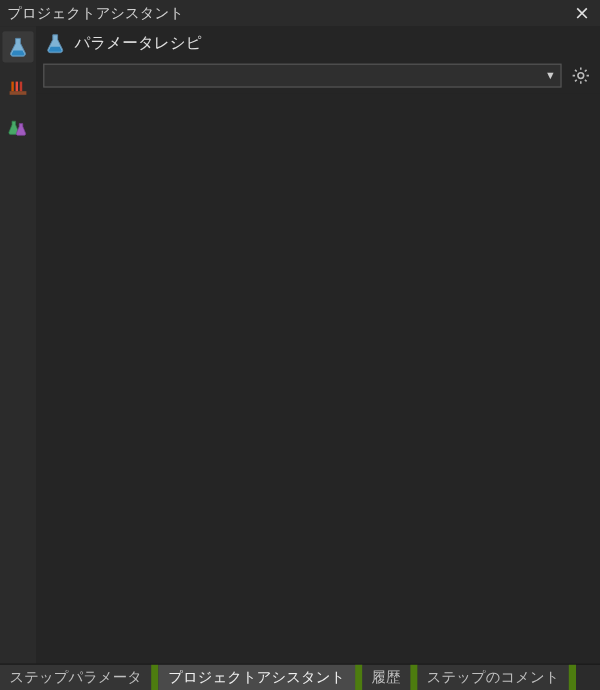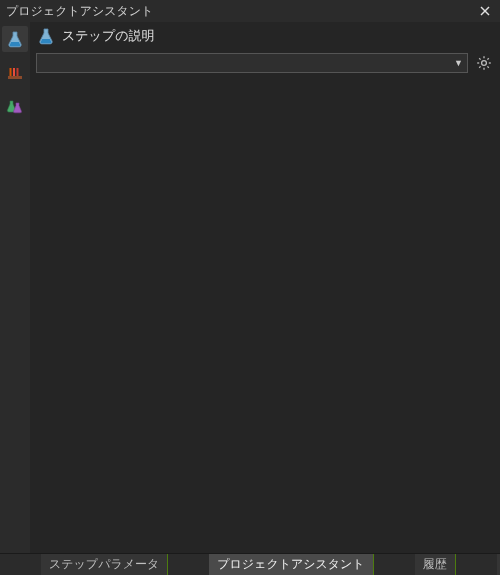--- a/index.html
+++ b/index.html
@@ -137,24 +137,23 @@
       display: flex;
       font-size: 12px;
       border-top: 1px solid #1a1a1a;
     }
     .tab {
       padding: 0 8px;
       display: flex;
       align-items: center;
       cursor: pointer;
       color: #bfbfbf;
-      border-right: 1px solid #4d7c0f;
+      border-right: 6px solid #4d7c0f;
       white-space: nowrap;
       background: #353535;
-      margin-left: 41px;
     }
     .tab.active {
       background: #4a4a4a;
       color: #f0f0f0;
     }
 
     svg { display: block; }
   </style>
 </head>
 <body>
@@ -204,21 +203,21 @@
   </div>
 
   <div class="content">
     <div class="content-header">
       <span class="icon-slot">
         <svg width="18" height="18" viewBox="0 0 18 18">
           <path d="M7 2h4v4l4 8a2 2 0 0 1-1.8 2.9H4.8A2 2 0 0 1 3 14l4-8V2z" fill="#7fb3d5" stroke="#5a88aa" stroke-width="0.8"></path>
           <path d="M5.2 12 h7.6 l1.4 2.8 a1 1 0 0 1-0.9 1.4H4.7a1 1 0 0 1-0.9-1.4z" fill="#2e86c1"></path>
         </svg>
       </span>
-      <span>ステップの説明</span>
+      <span>パラメータレシピ</span>
     </div>
 
     <div class="toolbar-row">
       <div class="dropdown">
         <span class="dd-text"></span>
         <span class="dd-arrow">▼</span>
       </div>
       <div class="gear-btn">
         <span>
           <svg width="16" height="16" viewBox="0 0 16 16">

